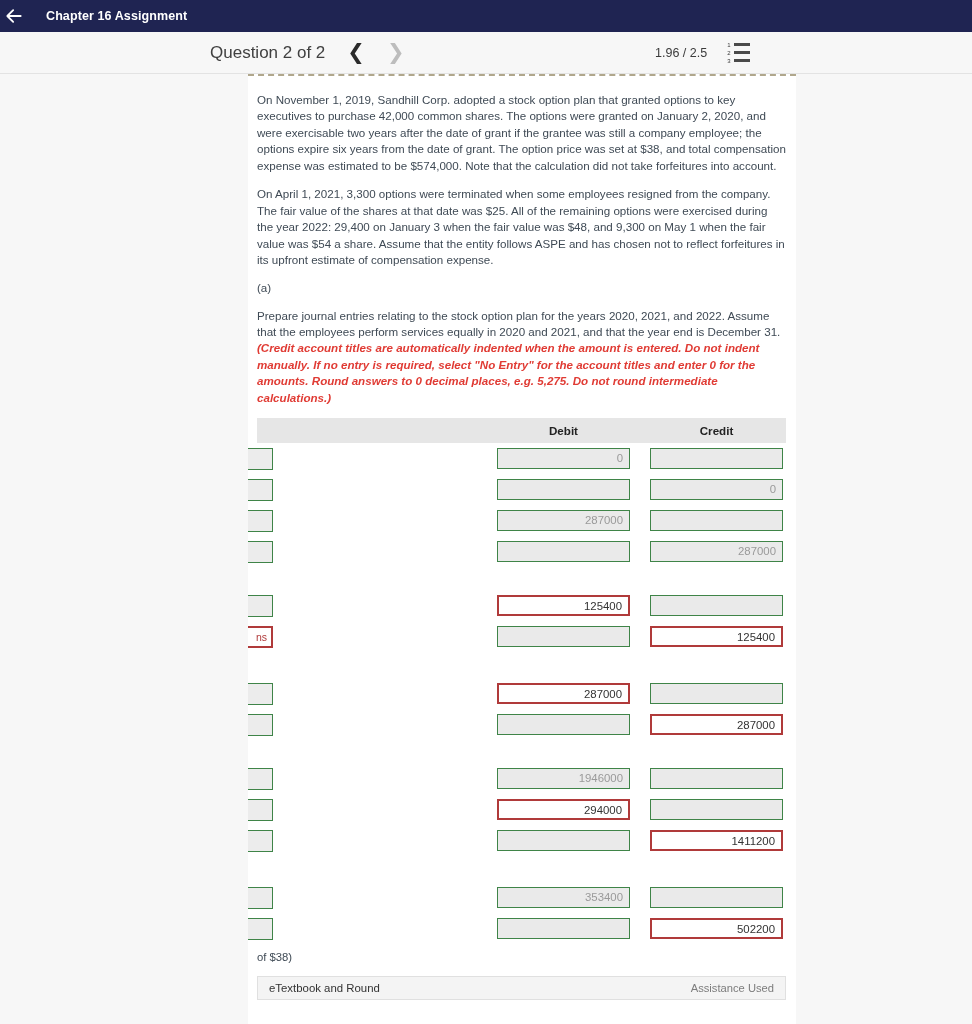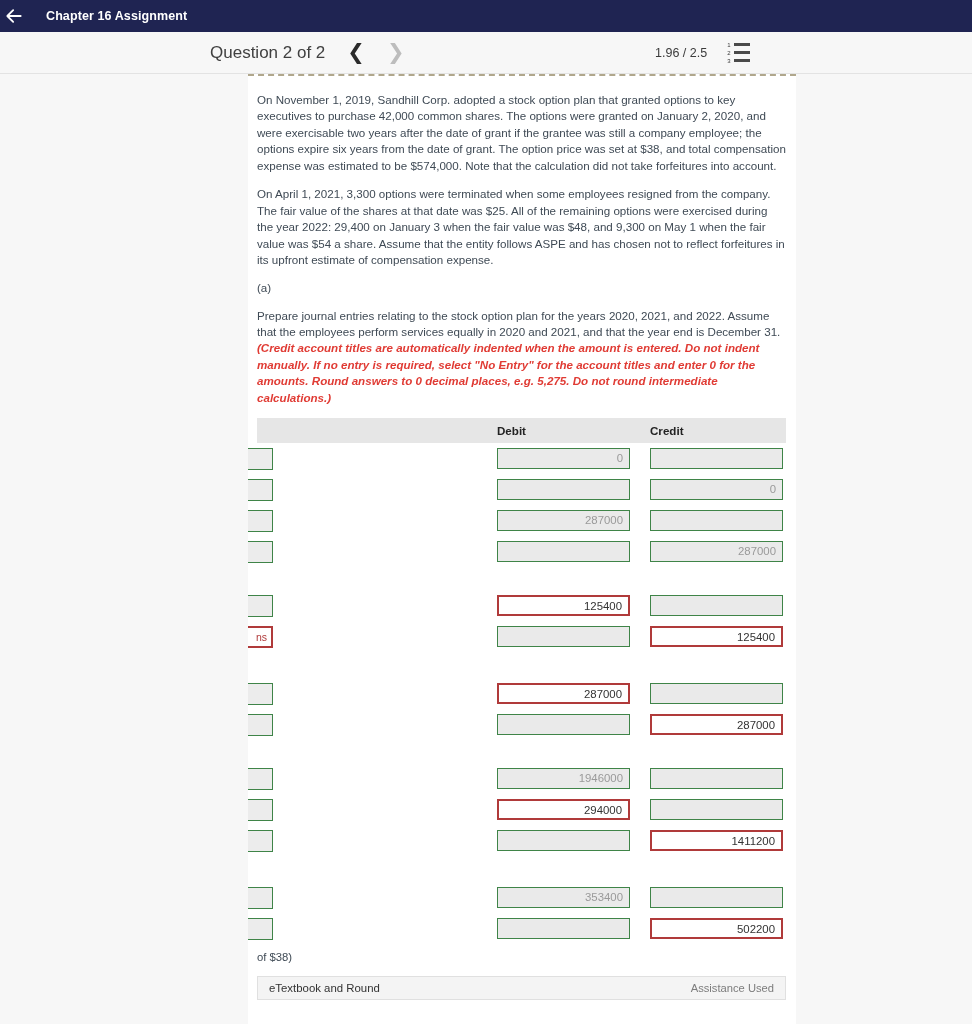--- a/index.html
+++ b/index.html
@@ -102,20 +102,21 @@
   .jtable { margin-top: 10px; width: 100%; }
   .jhead {
     background: #e6e6e6;
     height: 25px;
     display: flex;
     align-items: center;
   }
   .jhead .c-acct { width: 236px; }
   .jhead .c-debit, .jhead .c-credit {
     width: 133px;
+    text-align: center;
     font-size: 11.6px;
     font-weight: bold;
     color: #232323;
   }
   .jhead .c-debit { margin-left: 4px; }
   .jhead .c-credit { margin-left: 20px; }
 
   .jrow {
     display: flex;
     align-items: center;

